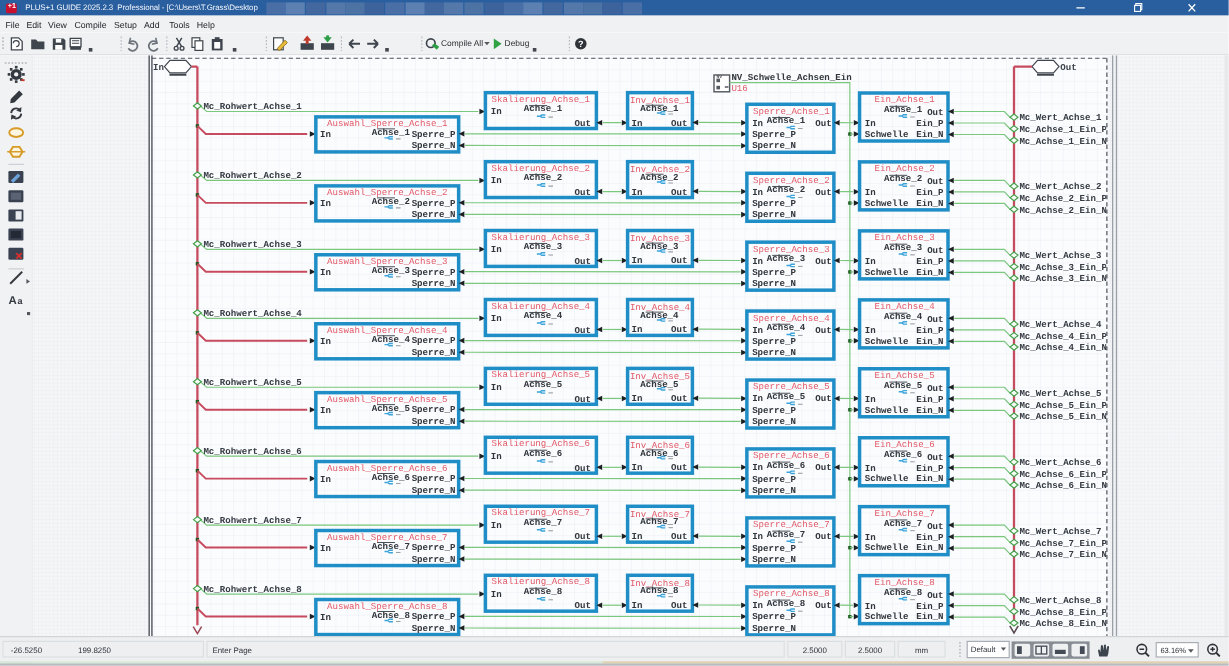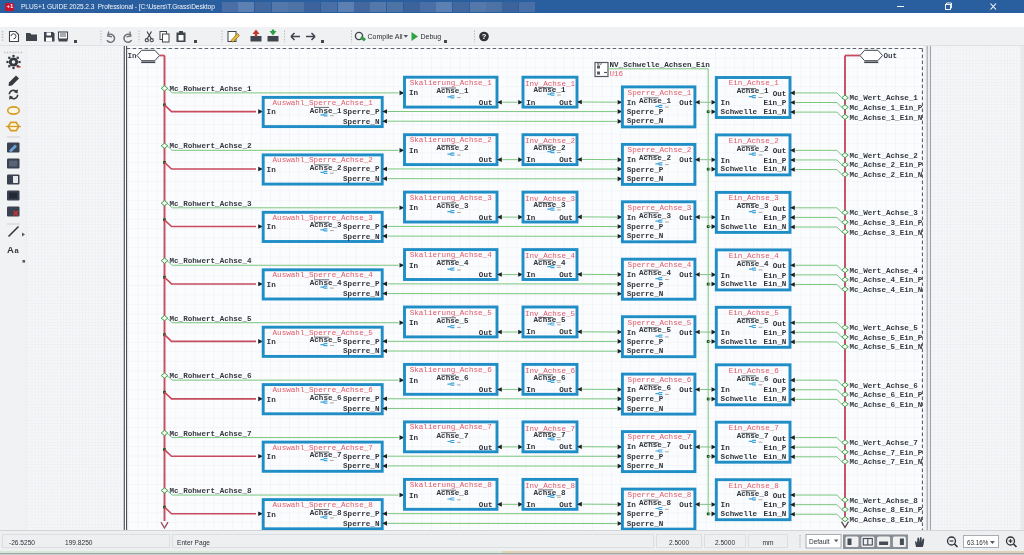--- a/index.html
+++ b/index.html
@@ -27,20 +27,30 @@
       <div style="position:absolute;left:470px;top:2px;width:16px;height:10px;background:#5478a9"></div>
       <div style="position:absolute;left:486px;top:2px;width:16px;height:10px;background:#4d72a4"></div>
       <div style="position:absolute;left:502px;top:2px;width:16px;height:10px;background:#3d639c"></div>
       <div style="position:absolute;left:519px;top:2px;width:16px;height:10px;background:#4a6fa6"></div>
       <svg width="1024" height="13" style="position:absolute;left:0;top:0">
       <line x1="897" y1="6.5" x2="904" y2="6.5" stroke="#fff" stroke-width="1"></line>
       <rect x="945.5" y="4.5" width="5" height="5" fill="none" stroke="#fff" stroke-width="0.9"></rect>
       <path d="M 946.5 4.5 v -1.5 h 5 v 5 h -1.5" fill="none" stroke="#fff" stroke-width="0.9"></path>
       <path d="M 990.5 3.5 L 996 9.5 M 996 3.5 L 990.5 9.5" stroke="#fff" stroke-width="1.1"></path>
     </svg>
+    </div>
+<div style="position:absolute;left:0;top:13px;width:1024px;height:13.5px;background:#f0f1f3;font:7.3px 'Liberation Sans',sans-serif;color:#1c1f24">
+      <span style="position:absolute;left:4.5px;top:2.5px">File</span>
+      <span style="position:absolute;left:22px;top:2.5px">Edit</span>
+      <span style="position:absolute;left:40px;top:2.5px">View</span>
+      <span style="position:absolute;left:62px;top:2.5px">Compile</span>
+      <span style="position:absolute;left:95px;top:2.5px">Setup</span>
+      <span style="position:absolute;left:120px;top:2.5px">Add</span>
+      <span style="position:absolute;left:141px;top:2.5px">Tools</span>
+      <span style="position:absolute;left:164px;top:2.5px">Help</span>
     </div>
 <svg width="1024" height="19" style="position:absolute;left:0;top:26.5px">
       <rect width="1024" height="19" fill="#f0f1f3"></rect>
       <line x1="0" y1="18.7" x2="1024" y2="18.7" stroke="#d5d7da" stroke-width="0.8"></line>
       <path d="M 9.5 4.5 h 6 l 3 3 v 7 h -9 z" fill="#fff" stroke="#3f454d" stroke-width="1.1"></path>
       <path d="M 11 9 a 2.5 2.5 0 1 1 2.5 2.8" fill="none" stroke="#3f454d" stroke-width="1"></path>
       <path d="M 26 6 h 4 l 1.5 1.5 h 5.5 v 6.5 h -11 z" fill="#3f454d"></path>
       <path d="M 44 5 h 9 l 1.5 1.5 v 8 h -10.5 z" fill="#3f454d"></path>
       <rect x="46.5" y="5.5" width="4.5" height="3" fill="#fff"></rect>
       <rect x="46" y="10.5" width="6" height="4" fill="#fff"></rect>

